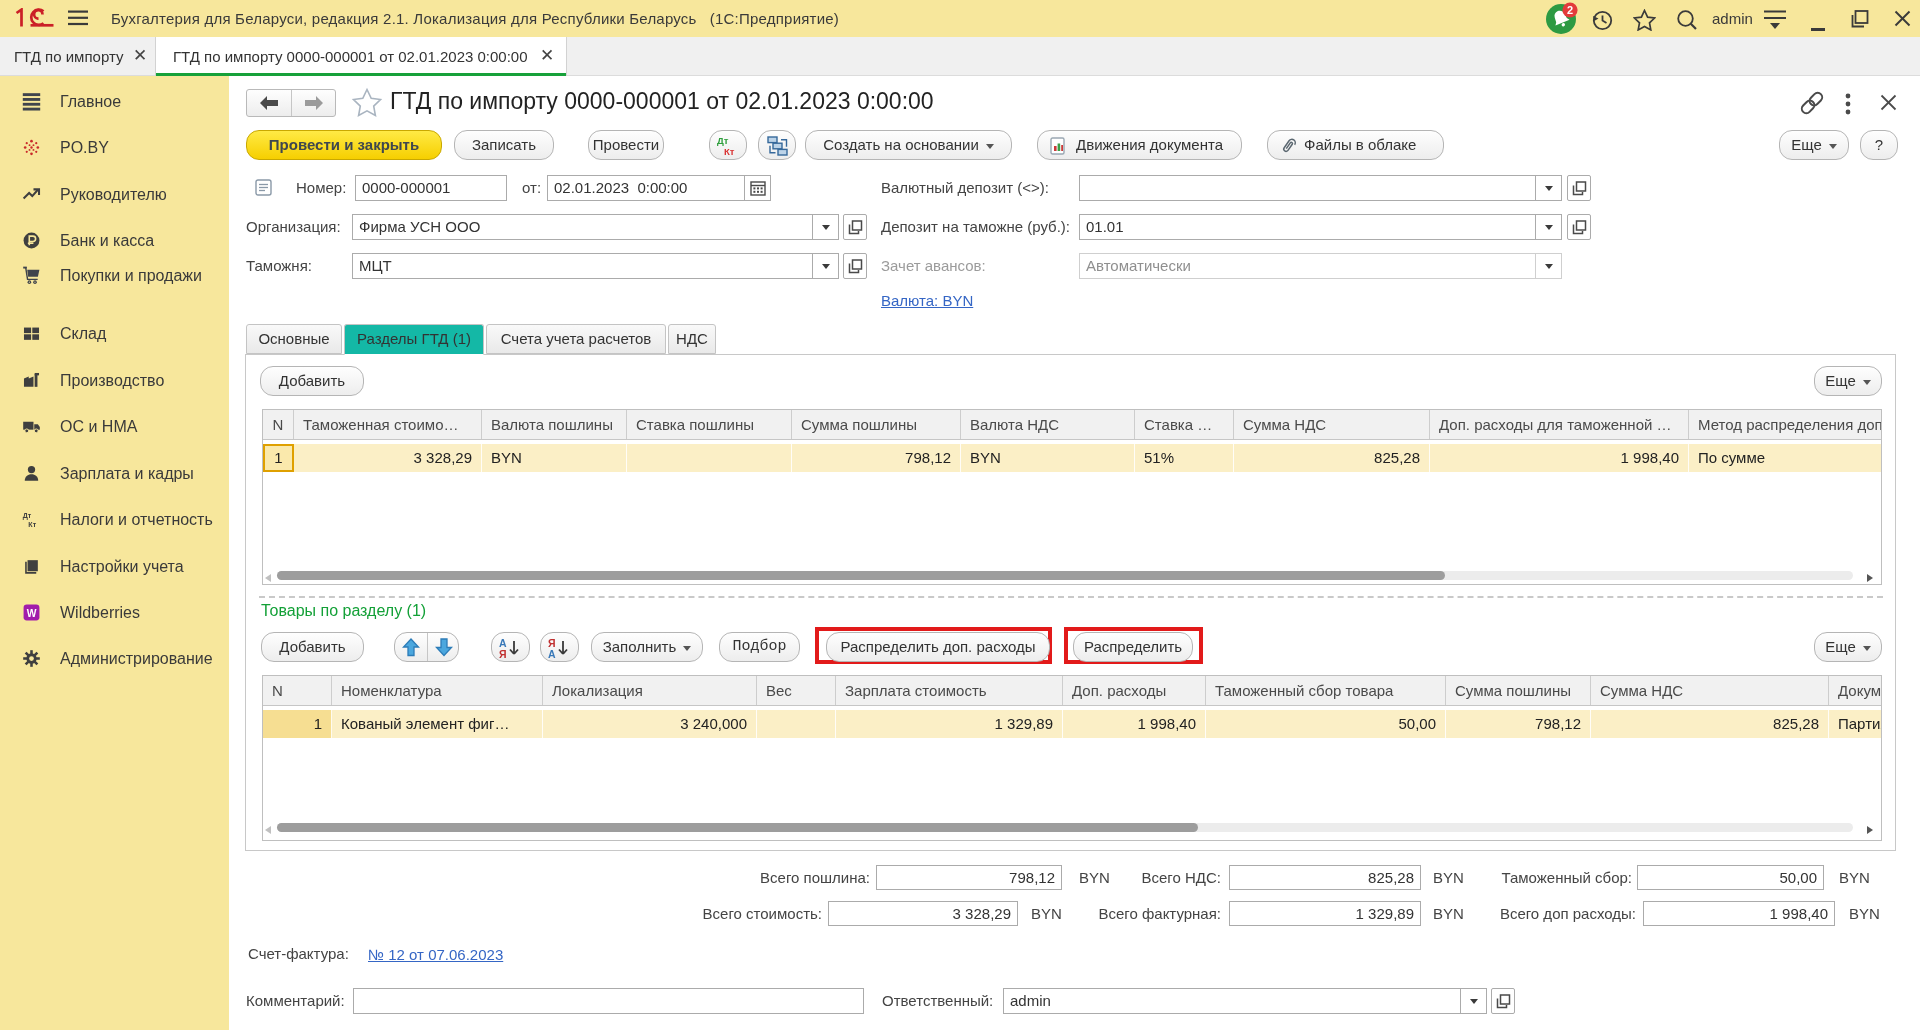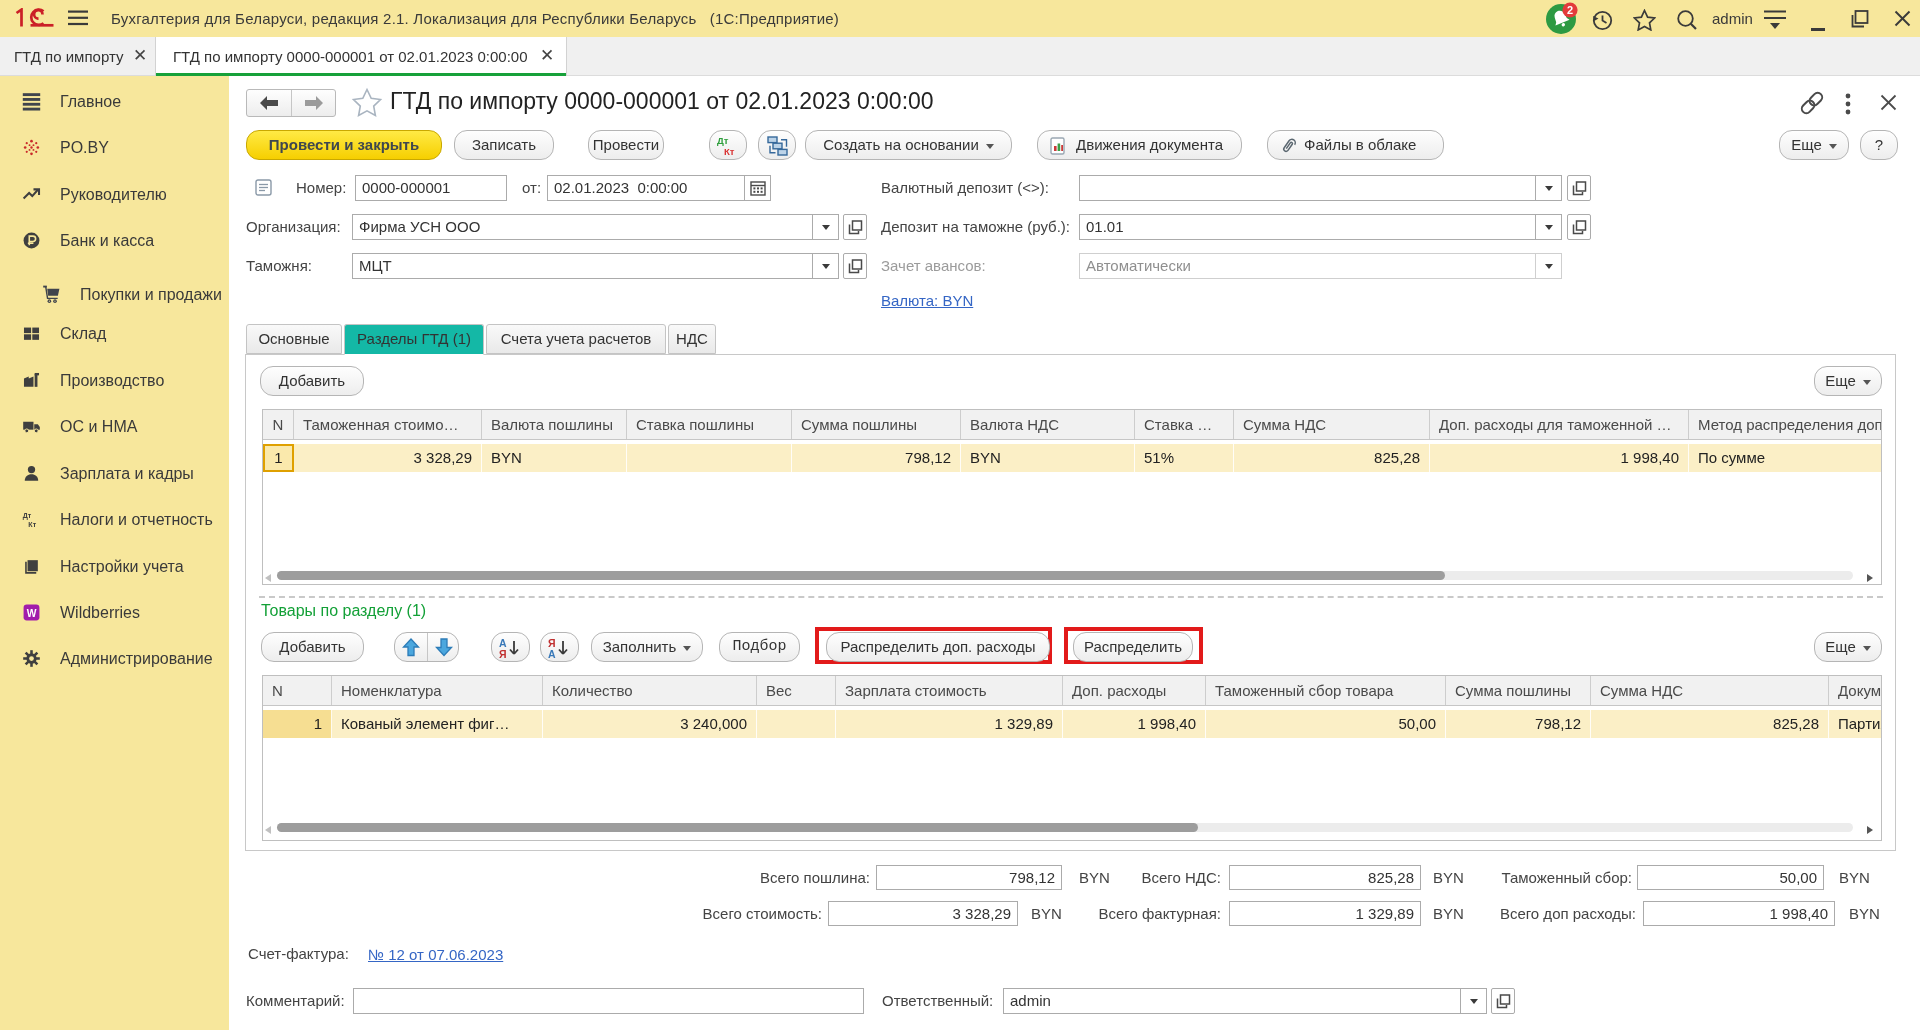--- a/index.html
+++ b/index.html
@@ -163,21 +163,21 @@
       </svg>
     <div class="tx">Руководителю</div>
   </div>
   <div class="abs sbitem" style="top:142px;">
     <svg class="ic" viewBox="0 0 24 24">
         <circle cx="12" cy="12" r="10" fill="#3f3f3f"></circle>
         <path d="M9.2 18 V6.5 h4.6 a3.4 3.4 0 0 1 0 6.8 h-4.6 M7.4 15.4 h7" fill="none" stroke="#F7E79C" stroke-width="2"></path>
       </svg>
     <div class="tx">Банк и касса</div>
   </div>
-  <div class="abs sbitem" style="top:196px;margin-left:20px;">
+  <div class="abs sbitem" style="top:177px;">
     <svg class="ic" viewBox="0 0 24 24">
         <rect x="1.5" y="0.8" width="4.6" height="2.4" fill="#40444c"></rect>
         <path d="M4.6 1.5 L7 16.9 H19.8" fill="none" stroke="#40444c" stroke-width="1.8"></path>
         <path d="M6.6 4.8 H22 L20.1 13.7 H7.8 z" fill="#40444c"></path>
         <circle cx="9.3" cy="20.4" r="2.3" fill="#40444c"></circle>
         <circle cx="16.4" cy="20.4" r="2.3" fill="#40444c"></circle>
         <circle cx="9.3" cy="20.4" r="0.7" fill="#F7E79C"></circle>
         <circle cx="16.4" cy="20.4" r="0.7" fill="#F7E79C"></circle>
       </svg>
     <div class="tx">Покупки и продажи</div>
@@ -471,21 +471,21 @@
   <div class="abs" style="left:586px;top:551px;width:237px;height:37px;border:4px solid #E21A1A;"></div>
   <div class="btn" style="left:597px;top:556px;width:224px;">Распределить доп. расходы</div>
   <div class="abs" style="left:835px;top:551px;width:139px;height:37px;border:4px solid #E21A1A;"></div>
   <div class="btn" style="left:844px;top:556px;width:120px;">Распределить</div>
   <div class="btn" style="left:1585px;top:556px;width:68px;">Еще<span class="caret"></span></div>
 
   <div class="abs" style="left:33px;top:599px;width:1620px;height:166px;border:1px solid #bfbfbf;background:#fff;"></div>
   <div class="thead" style="left:34px;top:600px;width:1618px;height:30px;border-bottom:1px solid #c6c6c6;">
     <div class="hcell" style="left:0px;width:69px;">N</div>
     <div class="hcell" style="left:69px;width:211px;">Номенклатура</div>
-    <div class="hcell" style="left:280px;width:214px;">Количество</div>
+    <div class="hcell" style="left:280px;width:214px;">Локализация</div>
     <div class="hcell" style="left:494px;width:79px;">Вес</div>
     <div class="hcell" style="left:573px;width:227px;">Зарплата стоимость</div>
     <div class="hcell" style="left:800px;width:143px;">Доп. расходы</div>
     <div class="hcell" style="left:943px;width:240px;">Таможенный сбор товара</div>
     <div class="hcell" style="left:1183px;width:145px;">Сумма пошлины</div>
     <div class="hcell" style="left:1328px;width:238px;">Сумма НДС</div>
     <div class="hcell" style="left:1566px;width:52px;border-right:none;">Докум</div>
   </div>
   <div class="abs" style="left:34px;top:634px;width:1618px;height:28px;background:#FBEFC6;">
     <div class="rcell num" style="left:0px;width:69px;background:#F6DE92;">1</div>

